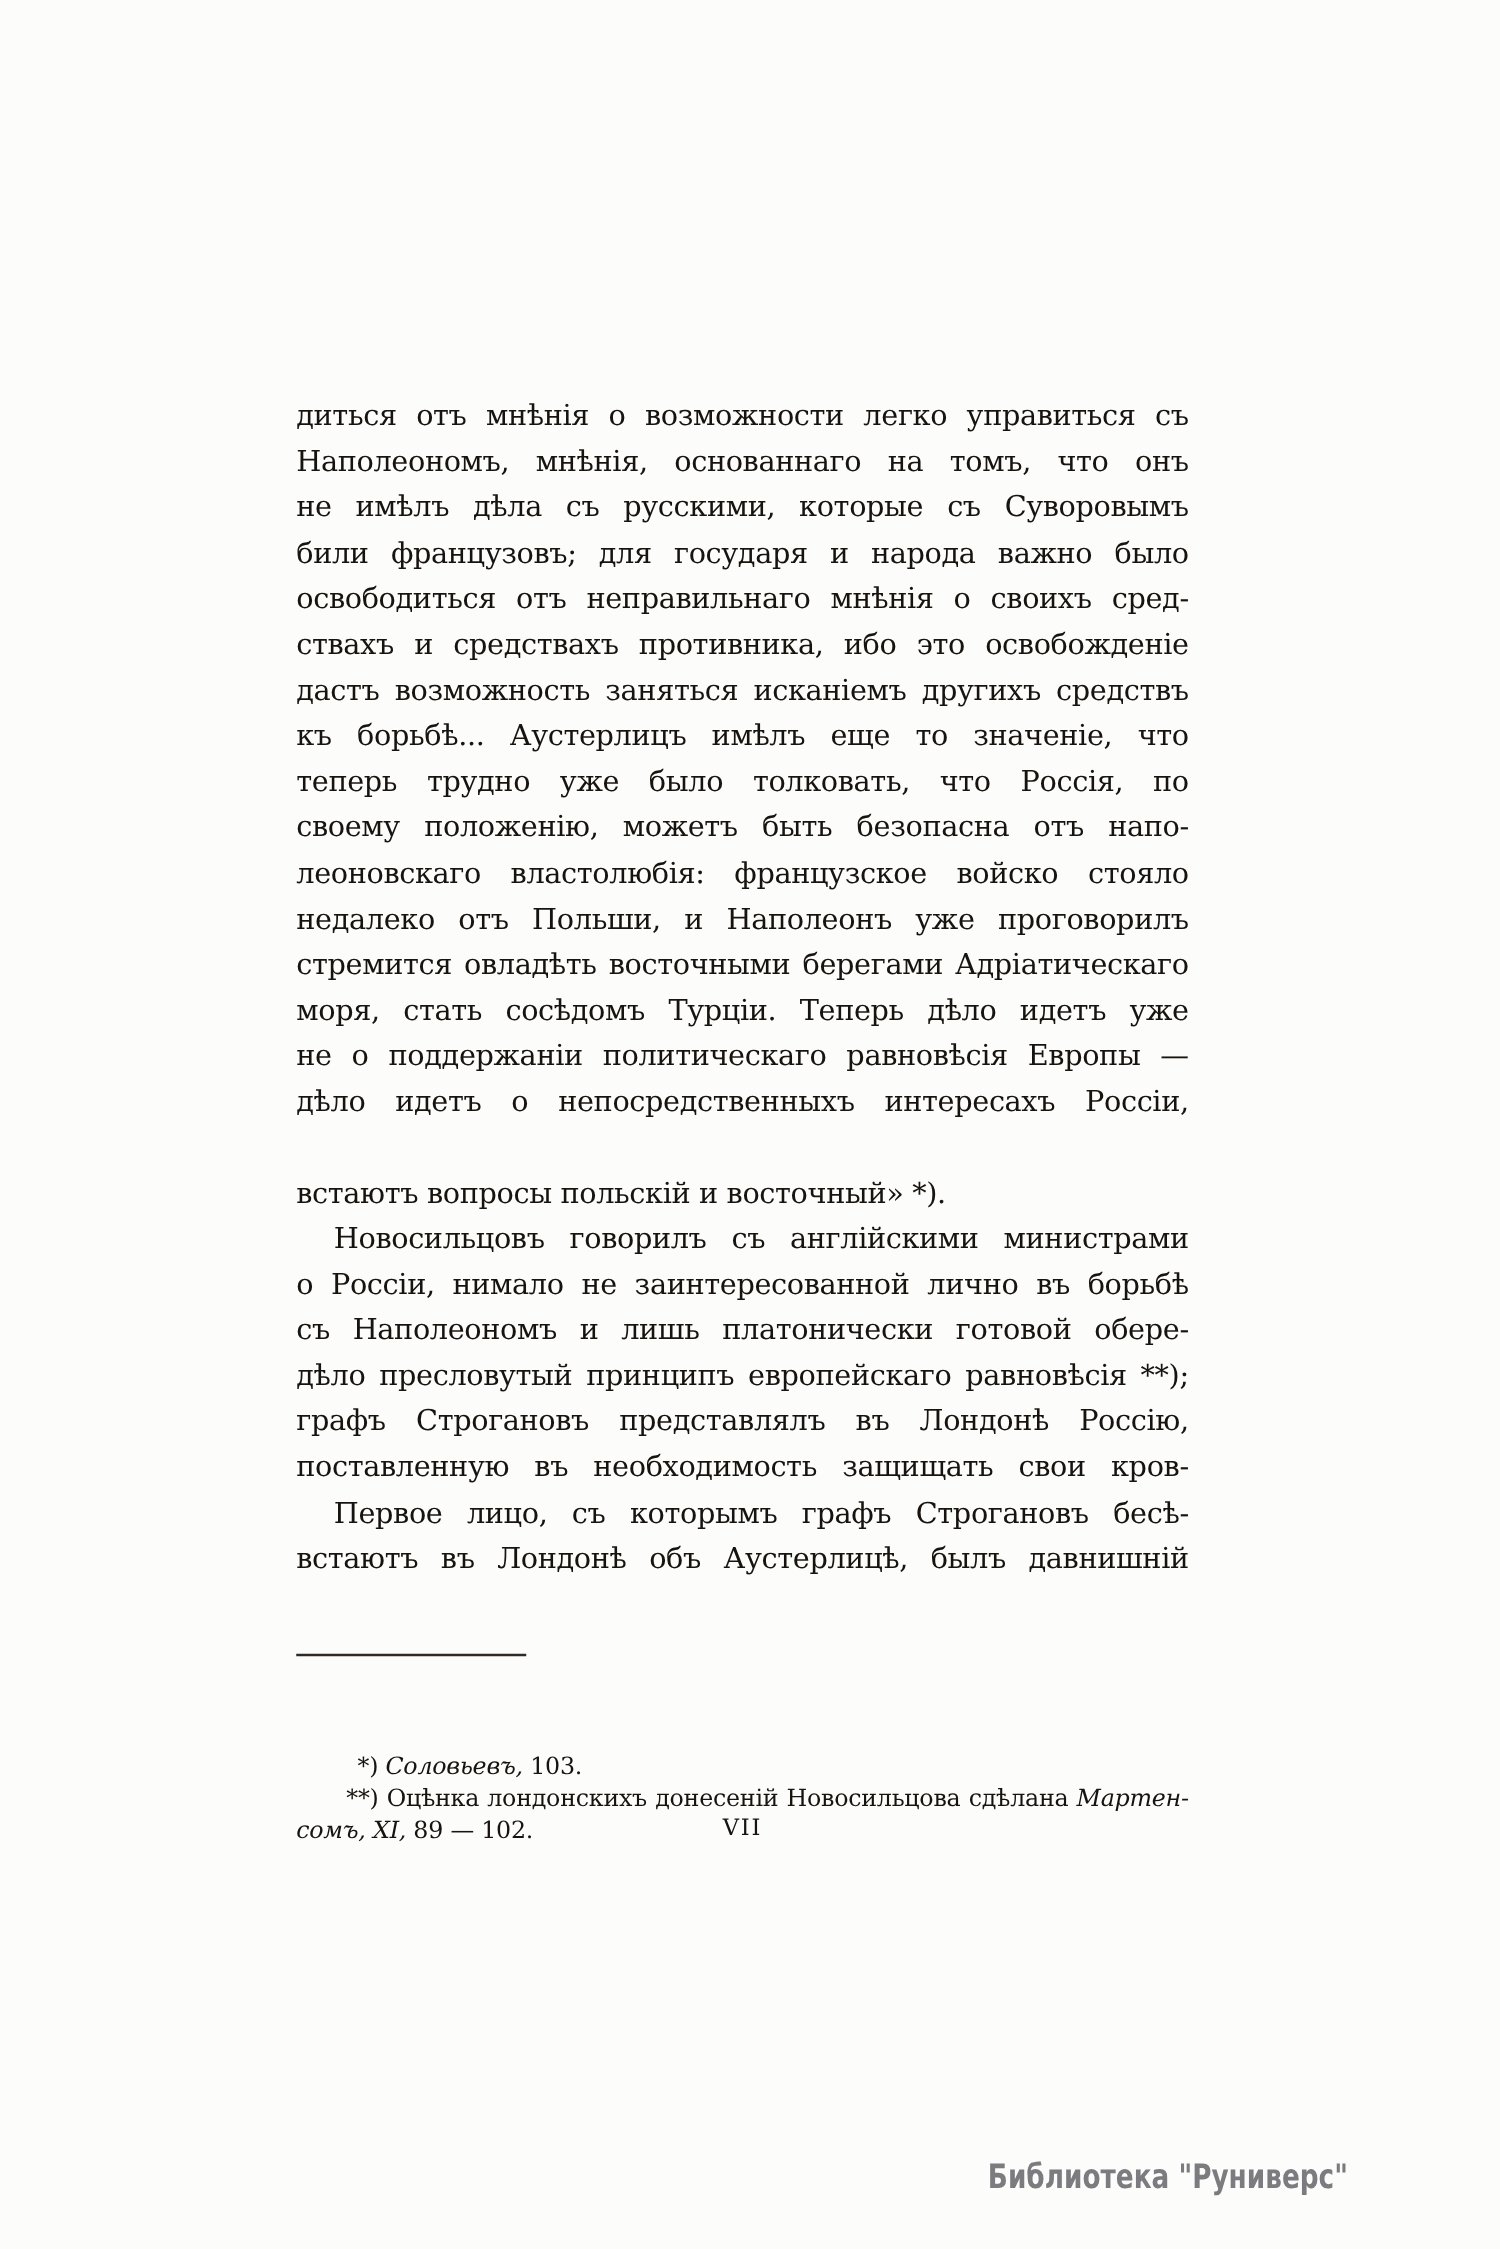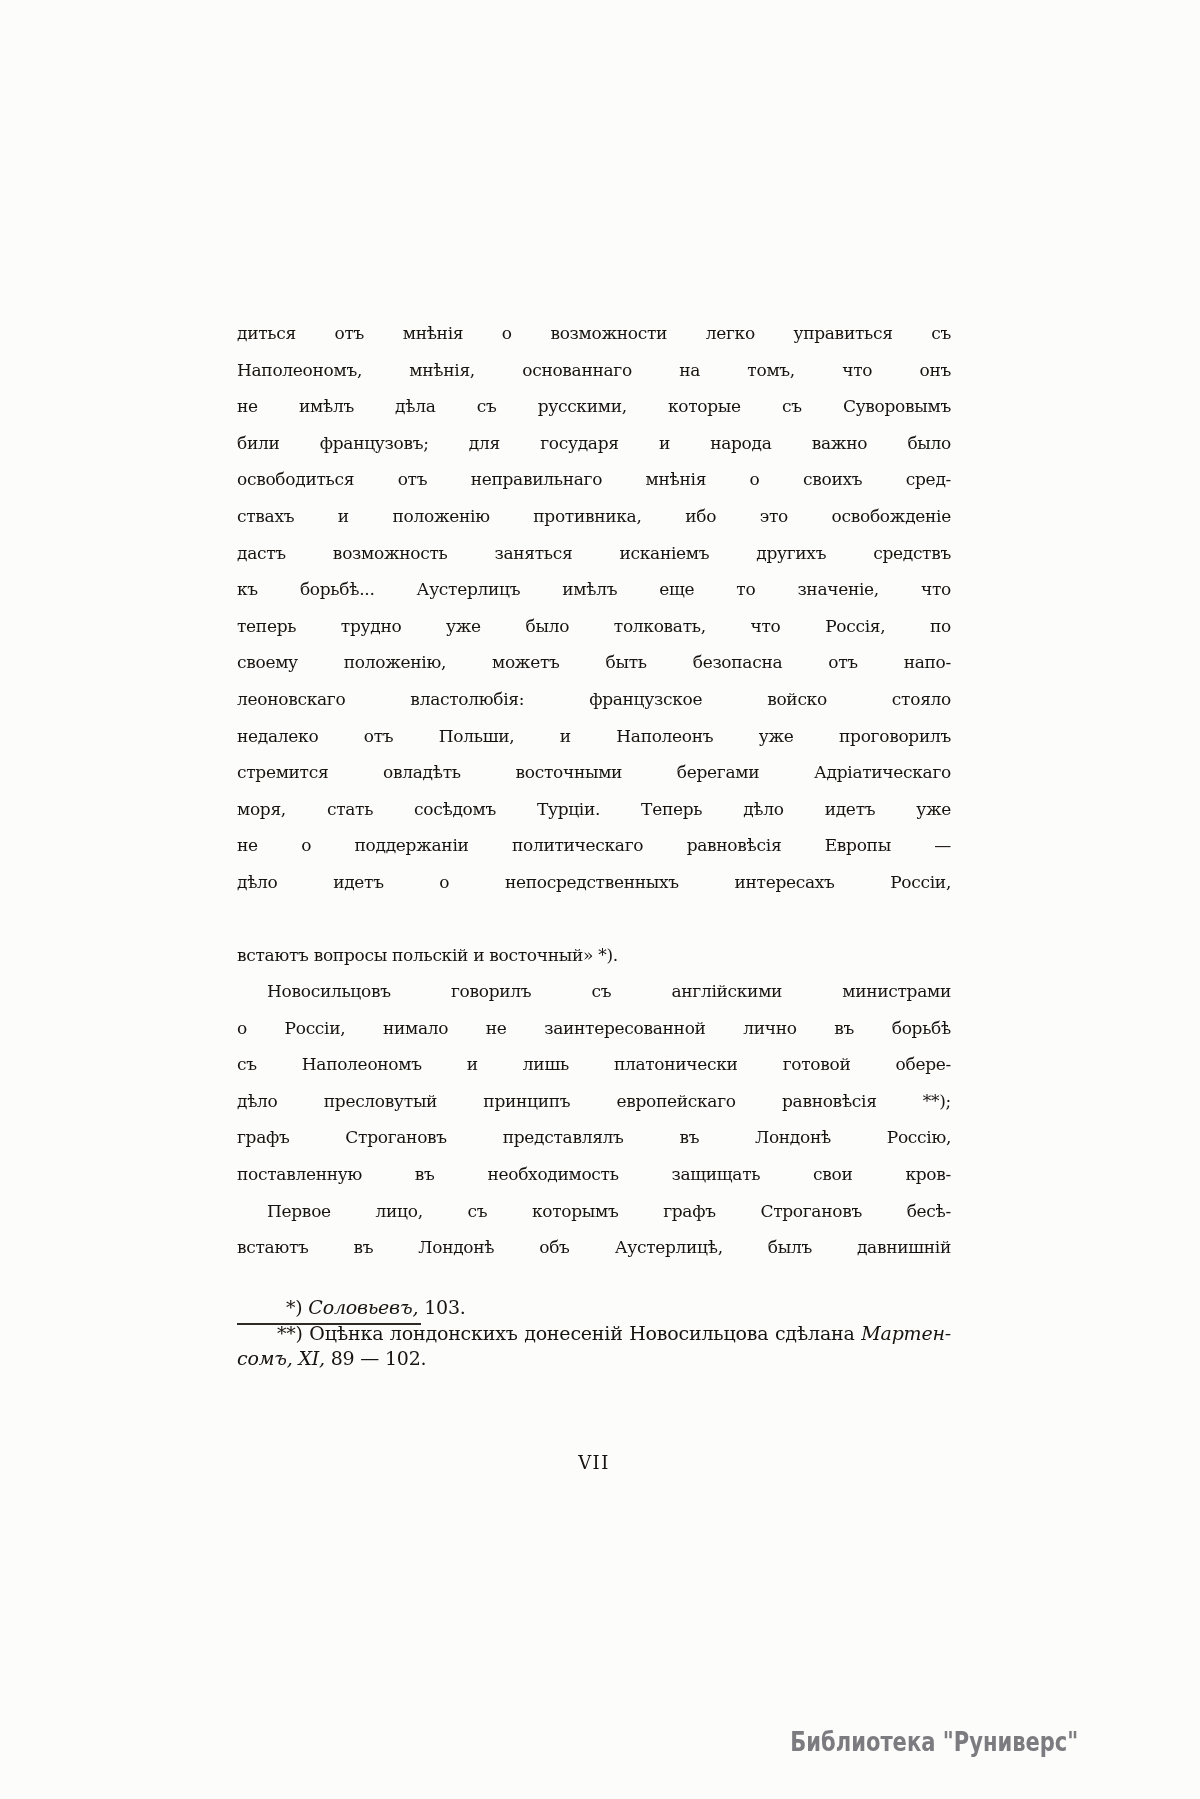--- a/index.html
+++ b/index.html
@@ -12,39 +12,39 @@
     overflow: hidden;
     font-family: "DejaVu Serif", "Liberation Serif", serif;
     color: #17130f;
   }
   .page {
     position: absolute; inset: 0;
   }
   .main-text {
     position: absolute;
     left: 237px; top: 315px; width: 714px;
-    font-size: 17px;
+    font-size: 23px;
     line-height: 36.6px;
     letter-spacing: -0.3px;
   }
   .tline {
     text-align: justify;
     text-align-last: justify;
   }
   .tline.nolast { text-align-last: left; margin-top: 36px; }
   .tline.indent { text-indent: 30px; }
   .fn-sep {
     position: absolute;
     left: 237px; top: 1323px;
     width: 184px; height: 2px;
     background: #2e2a26;
   }
   .footnotes {
     position: absolute;
-    left: 237px; top: 1295px; width: 714px;
+    left: 237px; top: 1401px; width: 714px;
     font-size: 19px;
     line-height: 25.5px;
     letter-spacing: -0.2px;
   }
   .fline { text-align: left; }
   .fline.fjust {
     text-align: justify;
     text-align-last: justify;
   }
   .fline .it { font-style: italic; }
@@ -70,21 +70,21 @@
 </head>
 <body style="background: rgb(252, 252, 250); color: rgb(23, 19, 15);">
 
 <div class="page">
   <div class="main-text">
       <div class="tline">диться отъ мнѣнія о возможности легко управиться съ</div>
       <div class="tline">Наполеономъ, мнѣнія, основаннаго на томъ, что онъ</div>
       <div class="tline">не имѣлъ дѣла съ русскими, которые съ Суворовымъ</div>
       <div class="tline">били французовъ; для государя и народа важно было</div>
       <div class="tline">освободиться отъ неправильнаго мнѣнія о своихъ сред-</div>
-      <div class="tline">ствахъ и положенію противника, ибо это освобожденіе</div>
+      <div class="tline">ствахъ и средствахъ противника, ибо это освобожденіе</div>
       <div class="tline">дастъ возможность заняться исканіемъ другихъ средствъ</div>
       <div class="tline">къ борьбѣ... Аустерлицъ имѣлъ еще то значеніе, что</div>
       <div class="tline">теперь трудно уже было толковать, что Россія, по</div>
       <div class="tline">своему положенію, можетъ быть безопасна отъ напо-</div>
       <div class="tline">леоновскаго властолюбія: французское войско стояло</div>
       <div class="tline">недалеко отъ Польши, и Наполеонъ уже проговорилъ</div>
       <div class="tline">стремится овладѣть восточными берегами Адріатическаго</div>
       <div class="tline">моря, стать сосѣдомъ Турціи. Теперь дѣло идетъ уже</div>
       <div class="tline">не о поддержаніи политическаго равновѣсія Европы —</div>
       <div class="tline">дѣло идетъ о непосредственныхъ интересахъ Россіи,</div>

